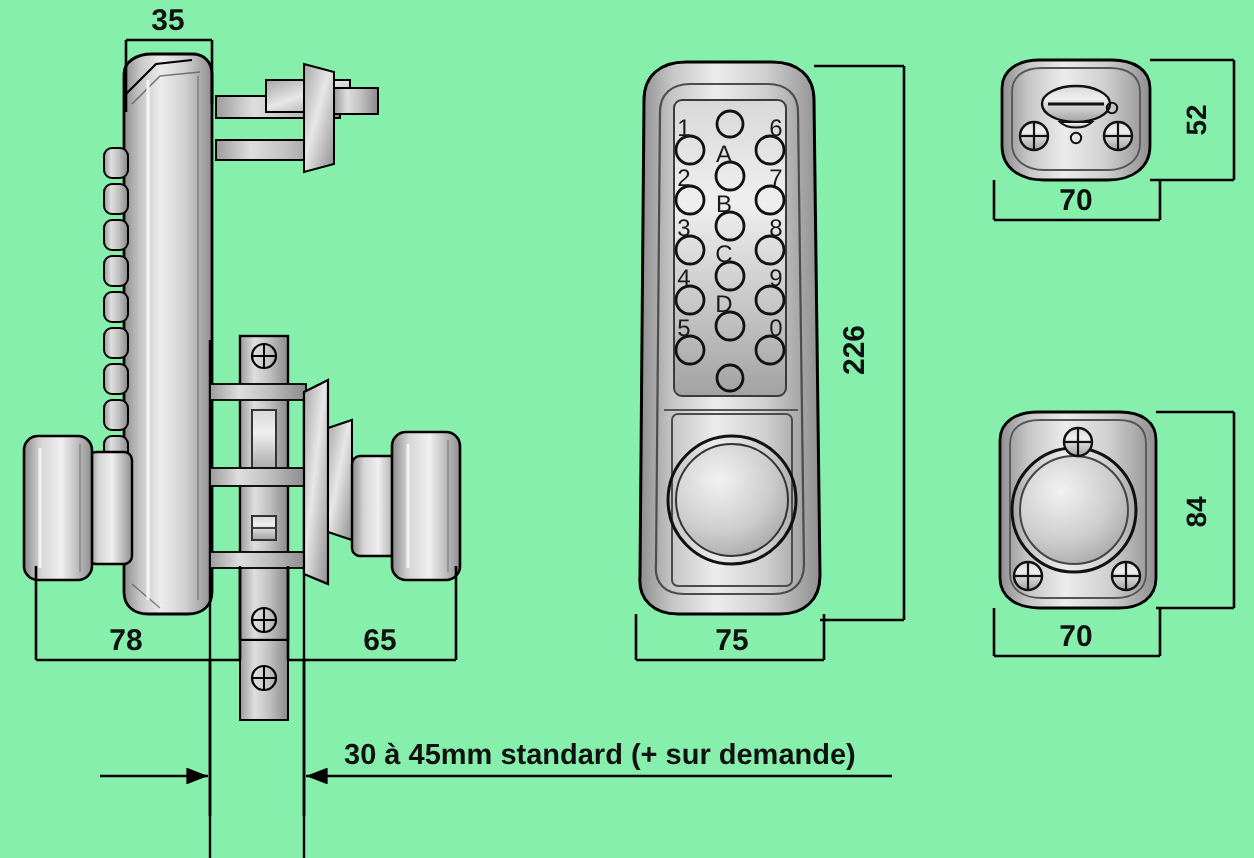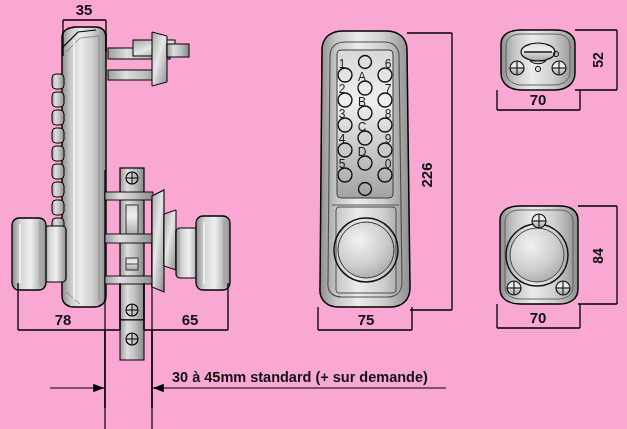--- a/index.html
+++ b/index.html
@@ -1,19 +1,19 @@
 <!DOCTYPE html>
 <html><head>
 <meta charset="utf-8">
 <style>
   html,body{margin:0;padding:0;background:#ffffff;}
   body{width:627px;height:429px;overflow:hidden;
        font-family:"Liberation Sans",sans-serif;
        -webkit-font-smoothing:none;}
-  #stage{position:relative;width:627px;height:429px;background:#f9a8d4;}
+  #stage{position:relative;width:627px;height:429px;background:#86efac;}
   svg{display:block;}
   .dimtxt{font-family:"Liberation Sans",sans-serif;font-weight:bold;fill:#111;}
   .keytxt{font-family:"Liberation Sans",sans-serif;fill:#1a1a1a;}
 </style>
 </head>
 <body>
 
 <div id="stage">
 <svg width="627" height="429" viewBox="0 0 627 429" xmlns="http://www.w3.org/2000/svg">
 

